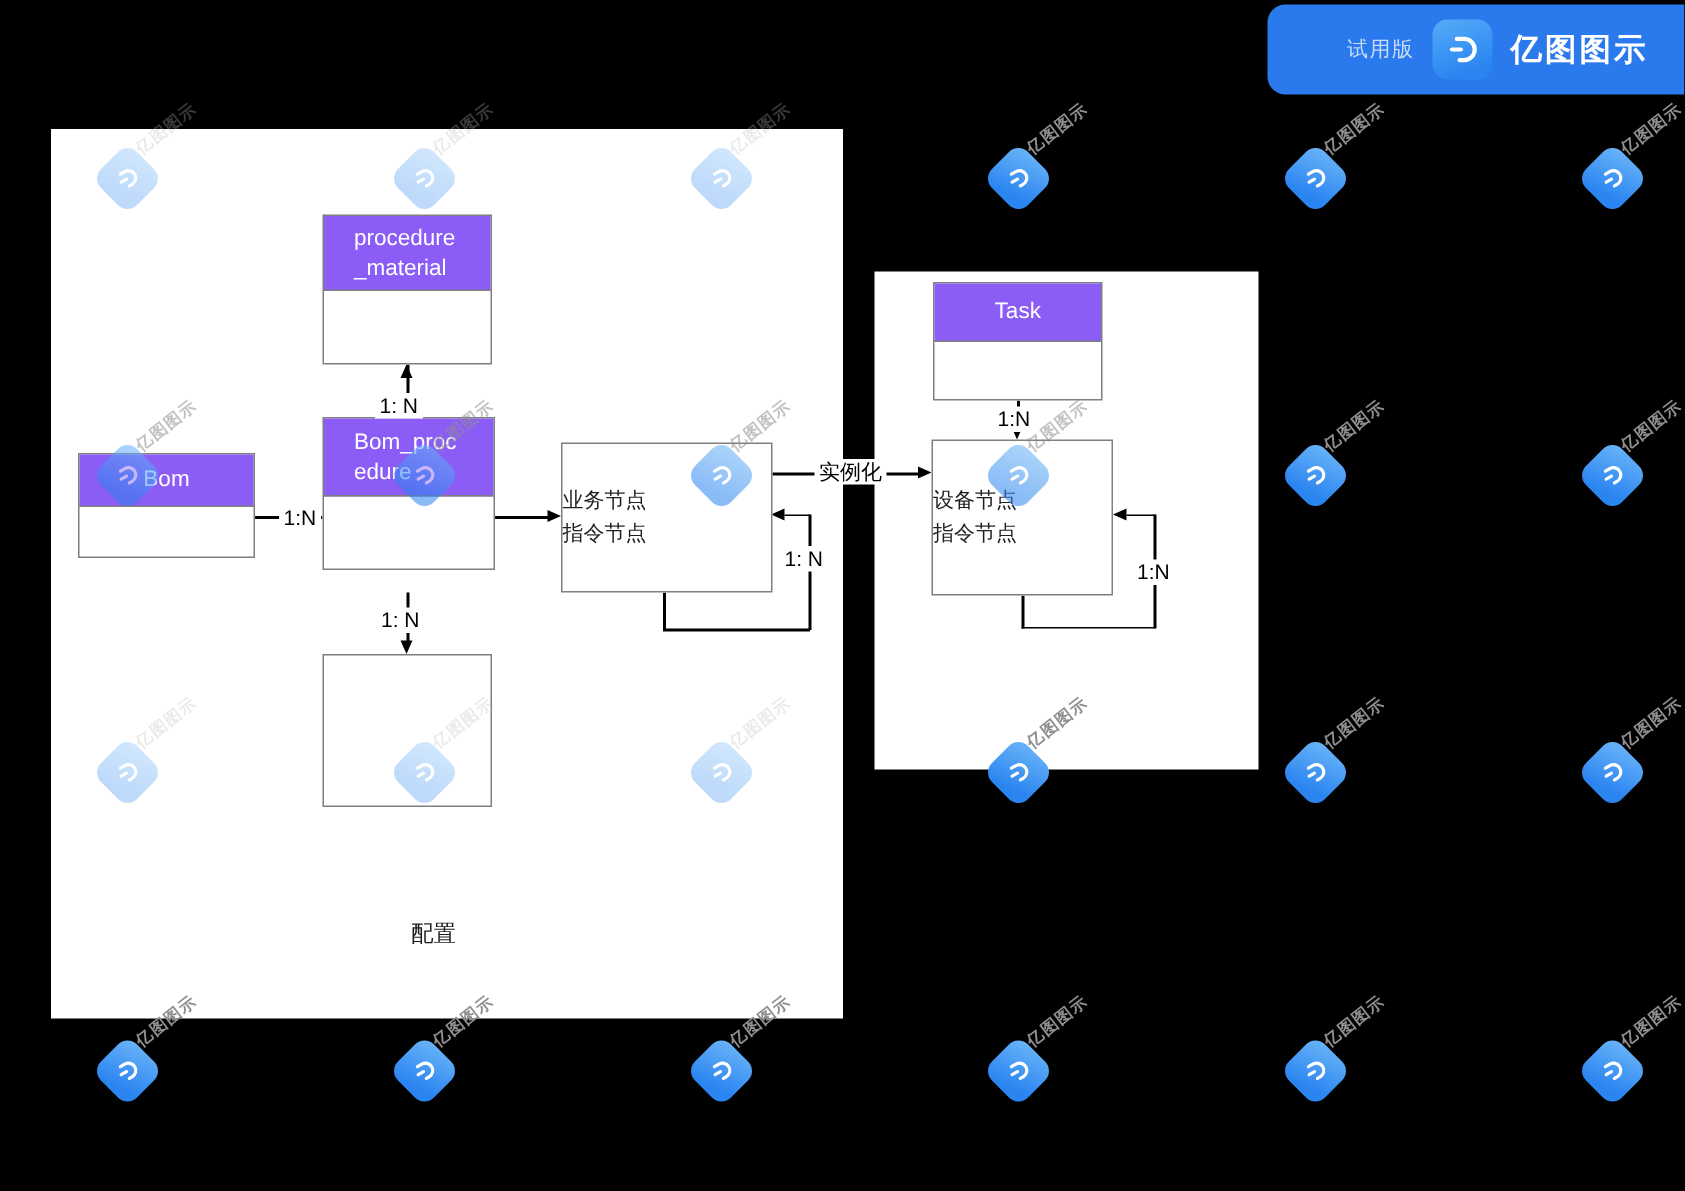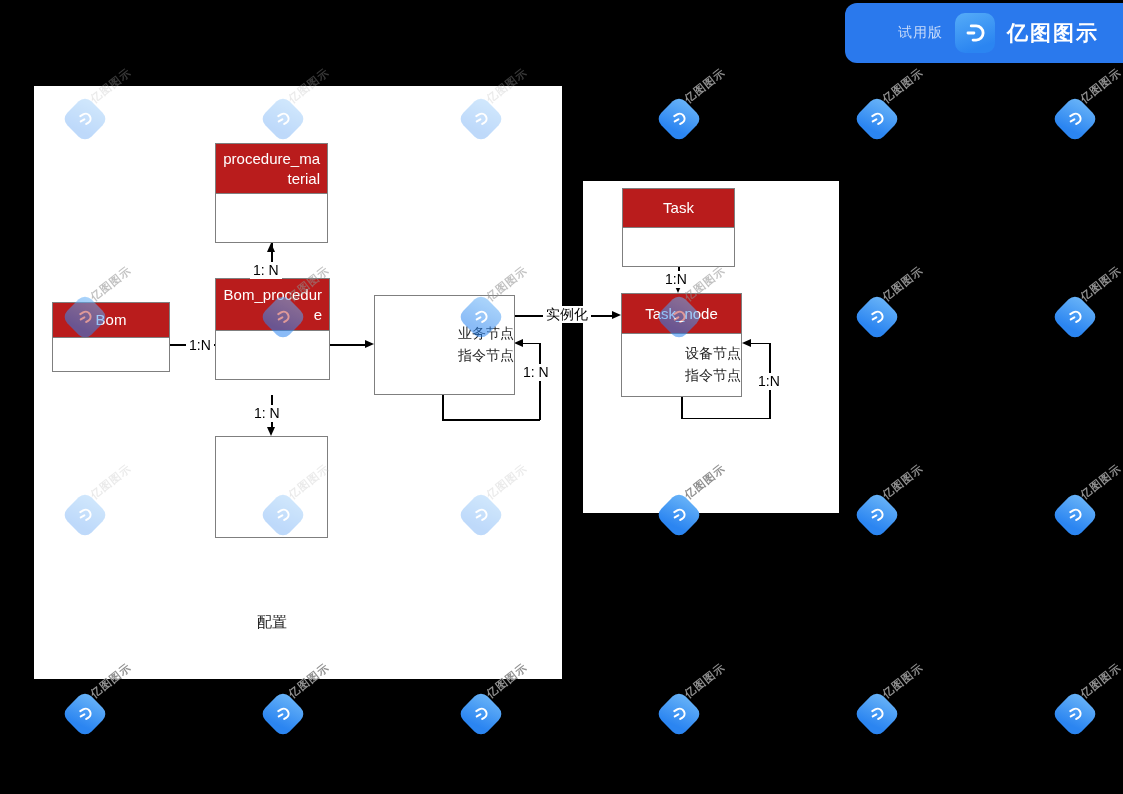--- a/index.html
+++ b/index.html
@@ -13,28 +13,28 @@
     position:absolute;z-index:12;font-size:15px;color:#1a1a1a;
     text-align:center;width:80px;
   }
   
   .ebox{
     position:absolute;z-index:10;box-sizing:border-box;
     border:1px solid #7f7f7f;background:#fff;
     display:flex;flex-direction:column;
   }
   .ehead{
-    background:#b91c1c;color:#fff;border-bottom:1px solid #7f7f7f;
+    background:#8b5cf6;color:#fff;border-bottom:1px solid #7f7f7f;
     display:flex;align-items:center;justify-content:center;
-    text-align:right;font-size:15px;line-height:1.28;
-    padding:0 7px;word-break:break-all;flex:0 0 auto;box-sizing:border-box;
+    text-align:left;font-size:15px;line-height:1.28;
+    padding:0 20px;word-break:break-all;flex:0 0 auto;box-sizing:border-box;
   }
   .ebody{
     flex:1 1 auto;display:flex;flex-direction:column;gap:4px;
-    align-items:flex-end;justify-content:center;
+    align-items:flex-start;justify-content:center;
     font-size:14px;color:#1f1f1f;
   }
   
   .cline{position:absolute;background:#000;z-index:8;}
   .arrow{position:absolute;width:0;height:0;z-index:9;}
   .arrow.up{border-left:4.5px solid transparent;border-right:4.5px solid transparent;border-bottom:9px solid #000;}
   .arrow.down{border-left:4.5px solid transparent;border-right:4.5px solid transparent;border-top:9px solid #000;}
   .arrow.right{border-top:4.5px solid transparent;border-bottom:4.5px solid transparent;border-left:9px solid #000;}
   .arrow.left{border-top:4.5px solid transparent;border-bottom:4.5px solid transparent;border-right:9px solid #000;}
   .clabel{
@@ -72,21 +72,21 @@
   .wm.faint{opacity:.30;}
   .wm.faint .wtext{color:#bdbdbd;}
   .wm.mid{opacity:.55;}
   .wm.bright{opacity:1;}
 </style>
 </head>
 <body>
 
 <div class="container-rect" style="left:34px;top:86px;width:528px;height:593px"></div>
 <div class="container-rect" style="left:583px;top:181px;width:256px;height:332px"></div>
-<div class="container-label" style="left:232px;top:613px">配置</div>
+<div class="container-label" style="left:249px;top:613px">配置</div>
 
 <div class="cline" style="left:271px;top:243px;width:1.5px;height:50px"></div>
 <div class="arrow up" style="left:267px;top:243px"></div>
 <div class="clabel" style="left:250px;top:262px">1: N</div>
 
 <div class="cline" style="left:170px;top:344px;width:45px;height:1.5px"></div>
 <div class="clabel" style="left:186px;top:337px">1:N</div>
 
 <div class="cline" style="left:330px;top:344px;width:37px;height:1.5px"></div>
 <div class="arrow right" style="left:365px;top:340px"></div>
@@ -142,21 +142,20 @@
 <div class="ebox" style="left:215px;top:436px;width:113px;height:102px">
   <div class="ebody"></div>
 </div>
 
 <div class="ebox" style="left:622px;top:188px;width:113px;height:79px">
   <div class="ehead" style="height:39px">Task</div>
   <div class="ebody"></div>
 </div>
 
 <div class="ebox" style="left:621px;top:293px;width:121px;height:104px">
-  <div class="ehead" style="height:40px">Task_node</div>
   <div class="ebody">
     <span>设备节点</span>
     <span>指令节点</span>
   </div>
 </div>
 
 <div class="badge">
   <span class="trial">试用版</span>
   <span class="logo-tile">
     <svg viewBox="0 0 24 24" width="26" height="26">

